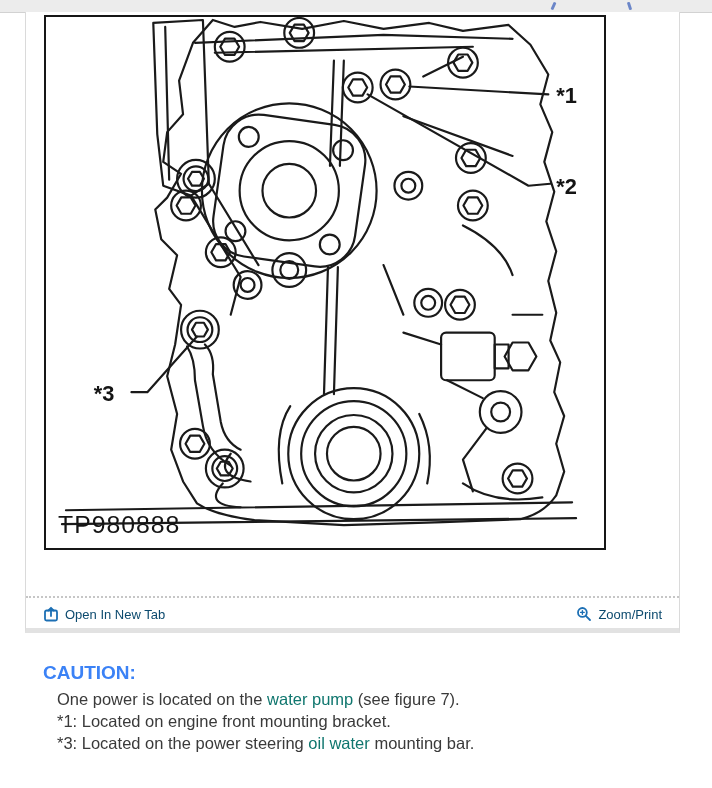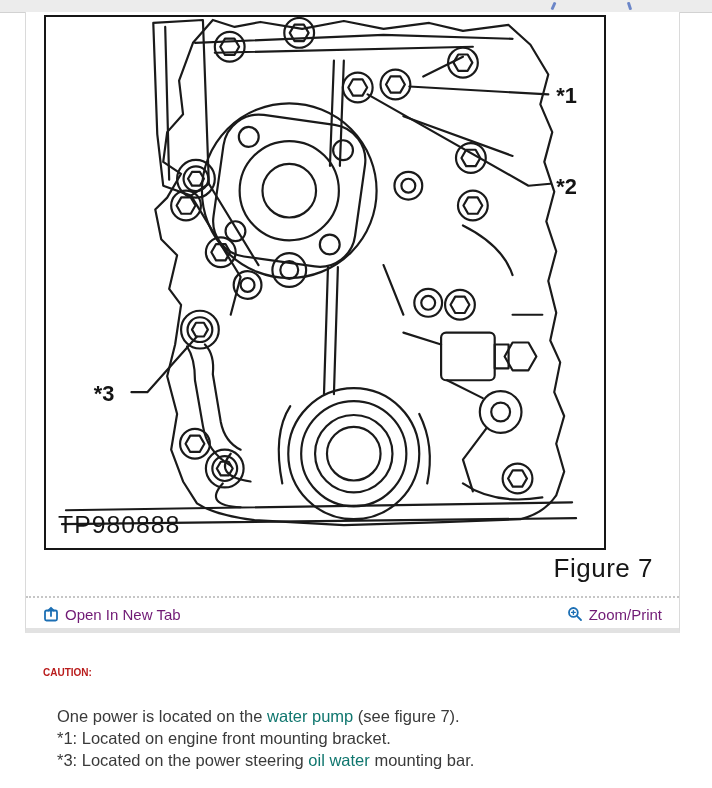--- a/index.html
+++ b/index.html
@@ -22,27 +22,27 @@
   .figure-frame{position:absolute;left:18px;top:3px;width:558px;height:531px;
                 border:2px solid #161616;background:#ffffff;}
   .figure-frame svg{display:block;}
 
   .figure-caption{position:absolute;right:26px;top:540px;height:32px;
                   font-size:26px;line-height:32px;color:#161616;letter-spacing:0.5px;}
 
   .links-row{position:absolute;left:0;right:0;top:584px;height:32px;
              border-top:2px dotted #c6c6c6;display:flex;align-items:center;
              justify-content:space-between;padding:0 17px;}
-  .blue-link{color:#701a75;font-size:15px;text-decoration:none;cursor:pointer;
+  .blue-link{color:#0c4a6e;font-size:13px;text-decoration:none;cursor:pointer;
              display:inline-flex;align-items:center;gap:6px;}
   .blue-link svg{flex:0 0 auto;}
 
   .caution{position:absolute;left:43px;top:663px;width:630px;color:#3a3a3a;}
-  .caution-heading{font-weight:bold;font-size:10px;color:#b91c1c;
-                   line-height:20px;margin-bottom:22px;}
+  .caution-heading{font-weight:bold;font-size:19px;color:#3b82f6;
+                   line-height:20px;margin-bottom:5px;}
   .caution-line{padding-left:14px;font-size:16.5px;line-height:22px;}
   .inline-link{color:#0f766e;text-decoration:none;cursor:pointer;}
 
   .diagram-ink{stroke:#1a1a1a;fill:none;stroke-width:2.2;
                stroke-linecap:round;stroke-linejoin:round;}
   .diagram-text{fill:#141414;stroke:none;}
 </style>
 </head>
 <body>
 
@@ -169,21 +169,20 @@
         </g>
         <g class="diagram-ink">
           <polyline points="86,378 102,378 152,322"></polyline>
           <text class="diagram-text" x="48" y="387" font-size="22" font-weight="600">*3</text>
         </g>
 
         <text class="diagram-text" x="12" y="520" font-size="25" letter-spacing="1">TP980888</text>
       </svg>
     </div>
 
-    <div class="figure-caption">Figure 7</div>
 
     <div class="links-row">
       <a class="blue-link">
         <svg width="16" height="16" viewBox="0 0 16 16" fill="none" stroke="#1c6fb4" stroke-width="1.8" stroke-linecap="round" stroke-linejoin="round">
           <rect x="2" y="4.5" width="12" height="10" rx="1.5"></rect>
           <path d="M8 10 V2.2 M5.2 4.6 L8 1.8 L10.8 4.6"></path>
         </svg>
         <span>Open In New Tab</span>
       </a>
       <a class="blue-link">

